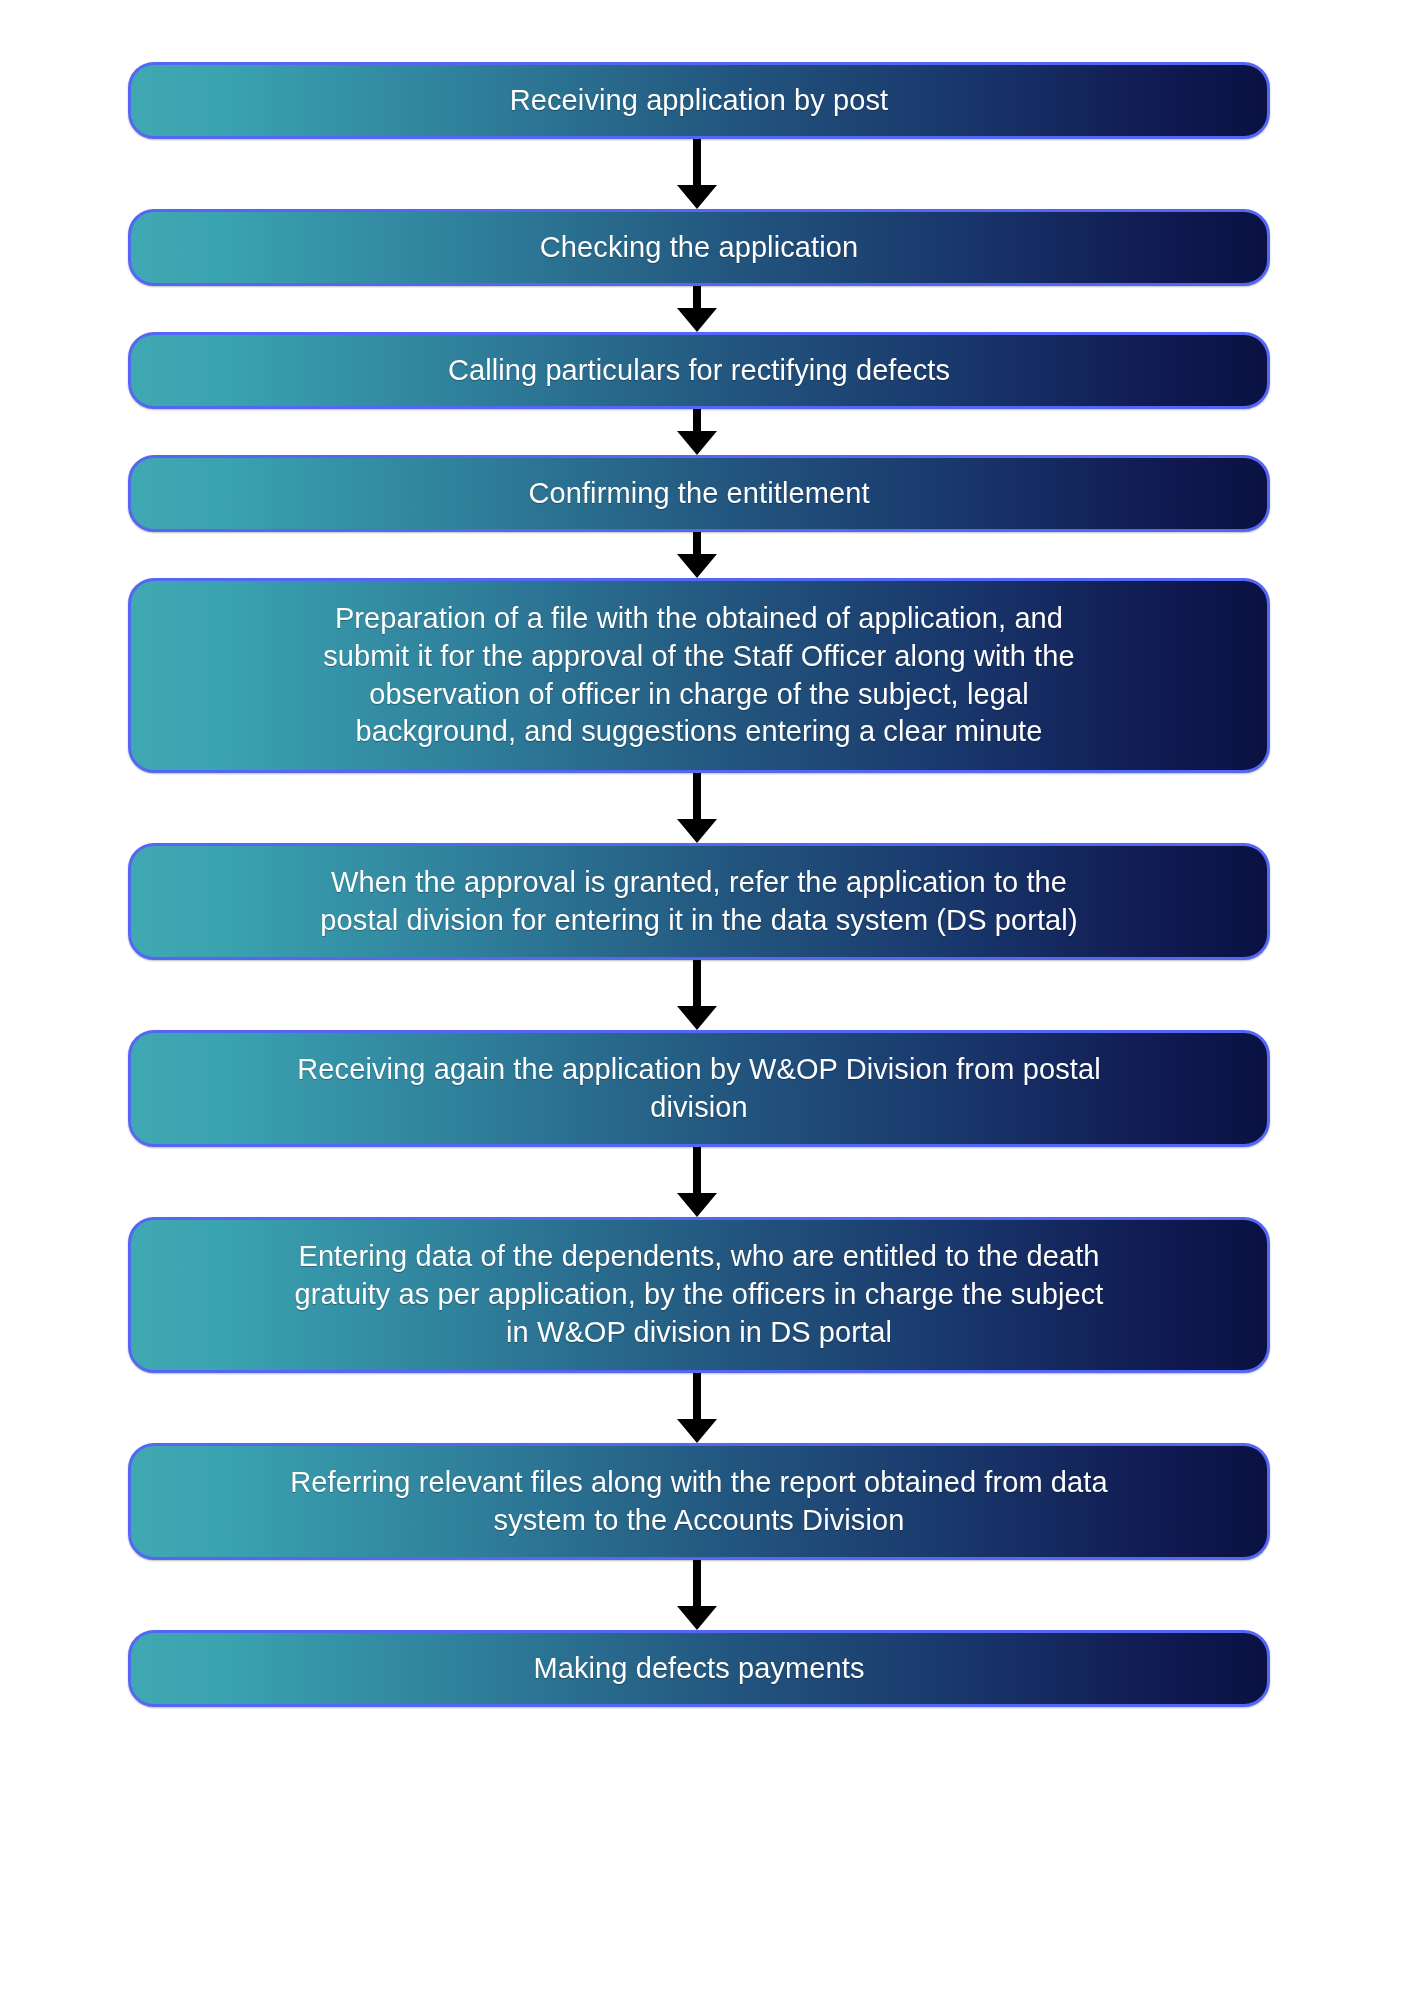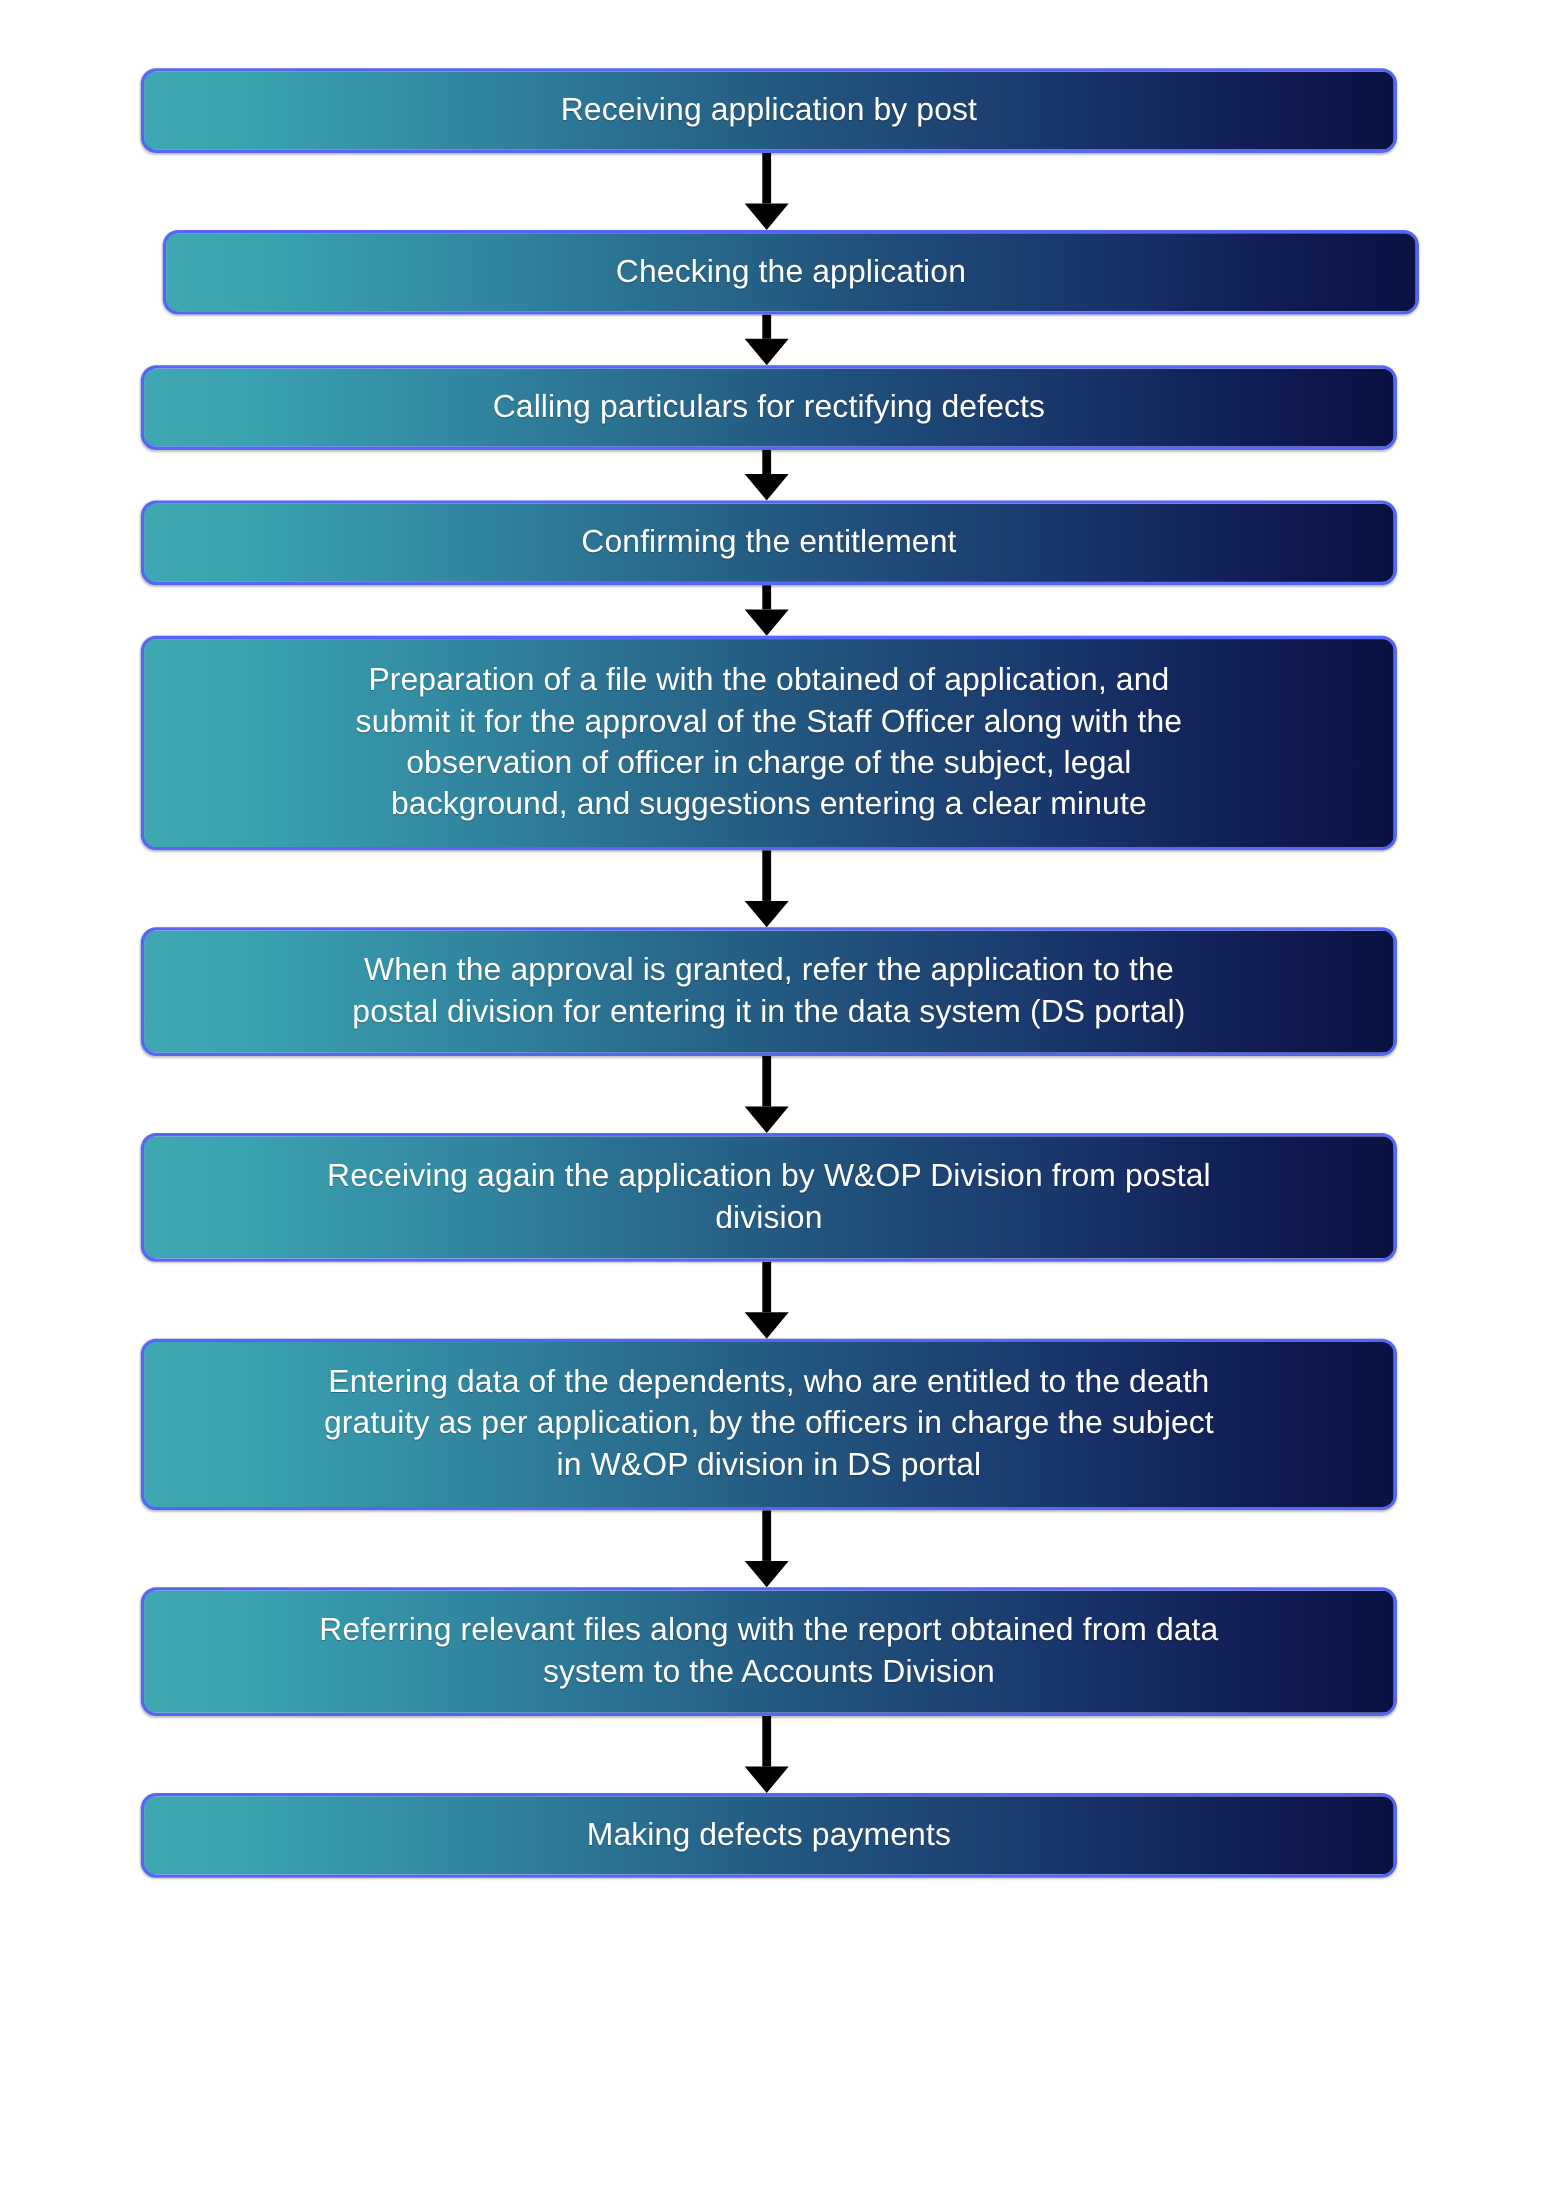--- a/index.html
+++ b/index.html
@@ -21,21 +21,21 @@
     height: 2000px;
     background: #ffffff;
   }
 
   .flow-node {
     position: absolute;
     left: 128px;
     width: 1142px;
     box-sizing: border-box;
     border: 3px solid #5566f5;
-    border-radius: 14px;
+    border-radius: 26px;
     background: linear-gradient(90deg,
         #3fa8b2 0%,
         #3aa3b0 8%,
         #2f7f9b 30%,
         #23577f 52%,
         #18356a 74%,
         #101b52 90%,
         #0a1142 100%);
     display: flex;
     align-items: center;
@@ -117,21 +117,21 @@
       <div class="shaft" style="height: 46px;"></div>
       <div class="head" style="top: 46px;"></div>
     </div>
     <div class="connector" style="top: 1560px;">
       <div class="shaft" style="height: 46px;"></div>
       <div class="head" style="top: 46px;"></div>
     </div>
     <div class="flow-node" style="top: 62px; height: 77px;">
       <span class="node-label">Receiving application by post</span>
     </div>
-    <div class="flow-node" style="top: 209px; height: 77px; margin-left: 20px;">
+    <div class="flow-node" style="top: 209px; height: 77px;">
       <span class="node-label">Checking the application</span>
     </div>
     <div class="flow-node" style="top: 332px; height: 77px;">
       <span class="node-label">Calling particulars for rectifying defects</span>
     </div>
     <div class="flow-node" style="top: 455px; height: 77px;">
       <span class="node-label">Confirming the entitlement</span>
     </div>
     <div class="flow-node" style="top: 578px; height: 195px;">
       <span class="node-label">Preparation of a file with the obtained of application, and

